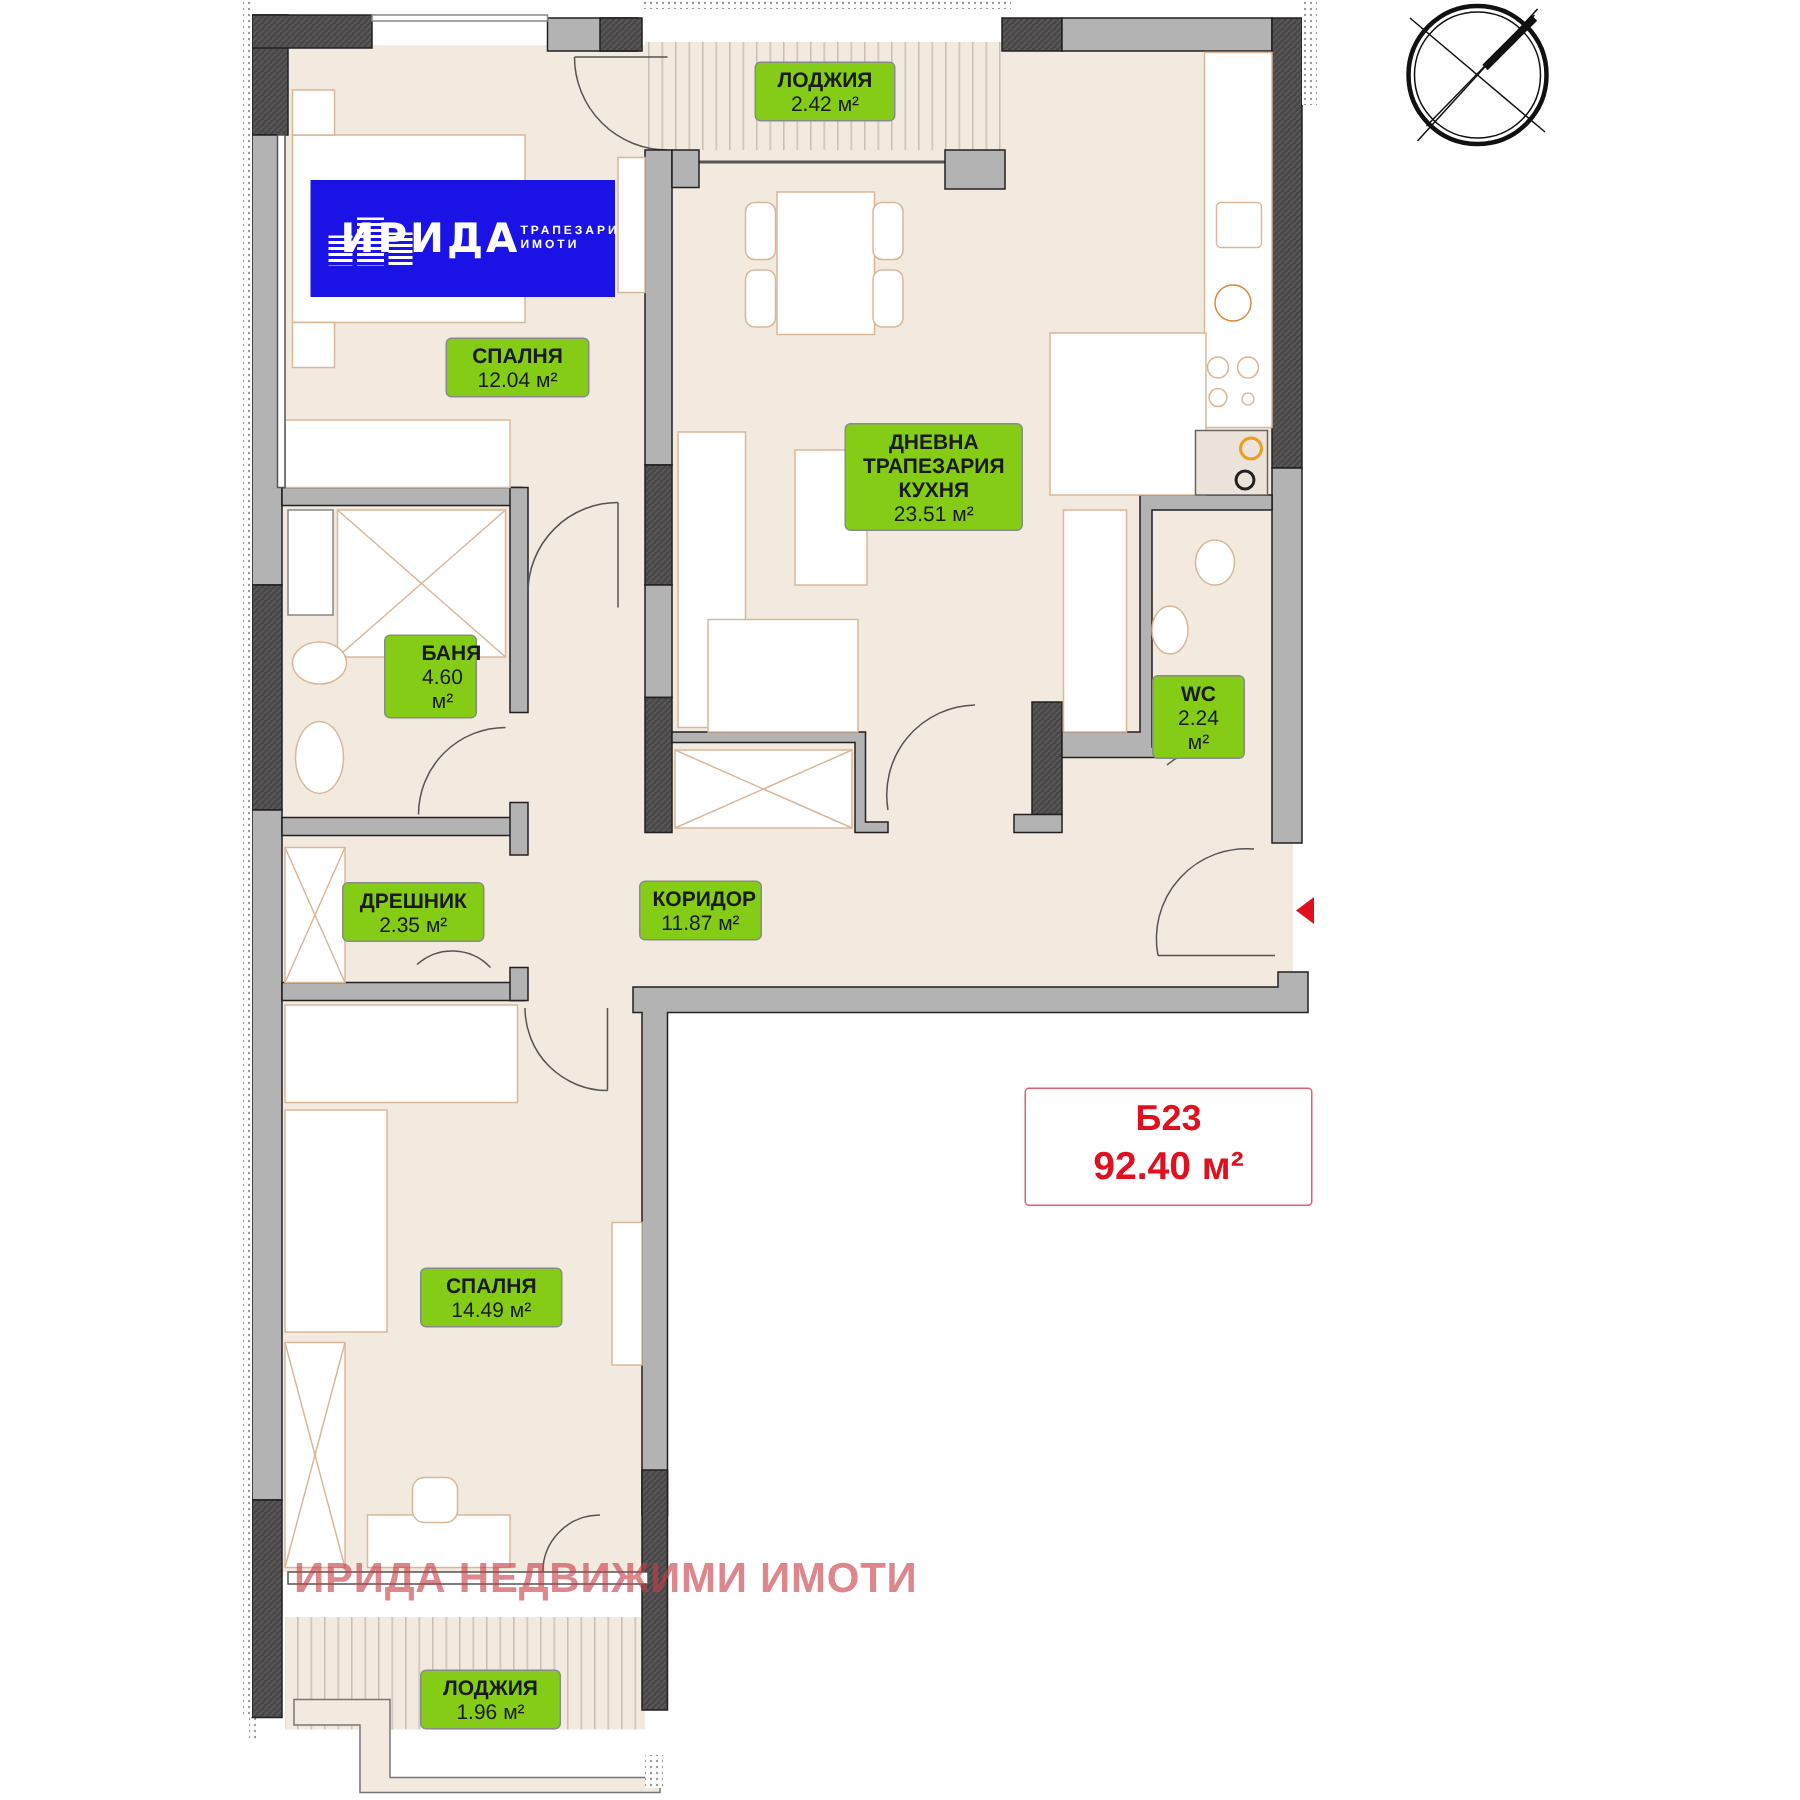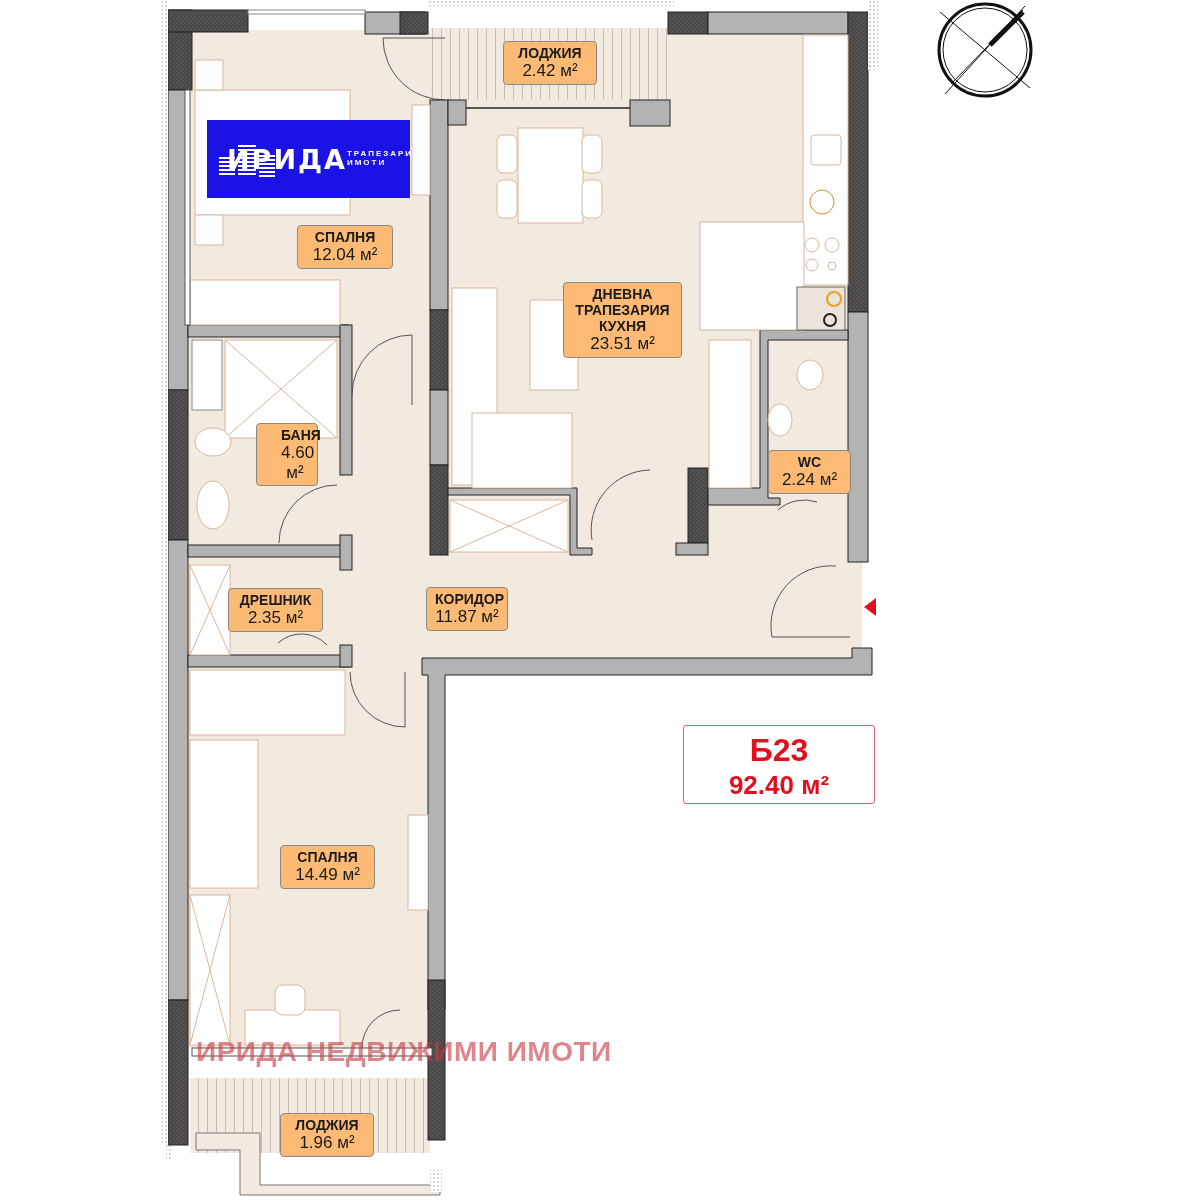--- a/index.html
+++ b/index.html
@@ -1,38 +1,38 @@
 <!DOCTYPE html>
 <html><head>
   <meta charset="utf-8">
   <style>
     html, body { margin: 0; padding: 0; background: #ffffff; }
     body { width: 1200px; height: 1200px; position: relative; overflow: hidden; font-family: "Liberation Sans", sans-serif; }
     #plan { position: absolute; left: 0; top: 0; width: 1200px; height: 1200px; }
     .room-label {
-      position: absolute; background: #fdba74; border: 1px solid #8a8a8a; border-radius: 4px;
+      position: absolute; background: #84cc16; border: 1px solid #8a8a8a; border-radius: 4px;
       text-align: center; color: #1a1a1a; font-family: "Liberation Sans", sans-serif;
       padding: 3px 8px; box-sizing: border-box; line-height: 1.15;
     }
     .room-label .name { font-weight: bold; font-size: 14px; display: block; }
-    .room-label .area { font-size: 17px; display: block; }
+    .room-label .area { font-size: 14px; display: block; }
     .logo {
       position: absolute; left: 207px; top: 120px; width: 203px; height: 78px; background: #1b12e6;
       display: flex; align-items: center; box-sizing: border-box; padding-left: 12px;
     }
     .logo .bldg { width: 58px; height: 36px; position: relative; margin-right: 8px; }
     .logo .bldg span { position: absolute; bottom: 0; background: repeating-linear-gradient(#ffffff 0 2px, transparent 2px 4px); }
     .logo .txt { display: flex; flex-direction: row; color: #fff; }
     .logo .brand { font-size: 27px; font-weight: bold; letter-spacing: 2px; line-height: 1; font-family: "DejaVu Sans", sans-serif; }
     .logo .sub { font-size: 8px; letter-spacing: 2px; margin-top: 3px; font-weight: bold; }
     .unit-box {
       position: absolute; left: 683px; top: 725px; width: 192px; height: 79px; border: 1.5px solid #e06070;
       border-radius: 3px; box-sizing: border-box; text-align: center; color: #e0101e;
     }
-    .unit-box .code { font-size: 32px; font-weight: bold; display: block; margin-top: 8px; line-height: 1; }
+    .unit-box .code { font-size: 24px; font-weight: bold; display: block; margin-top: 8px; line-height: 1; }
     .unit-box .total { font-size: 26px; font-weight: bold; display: block; margin-top: 6px; line-height: 1; }
     .watermark {
       position: absolute; left: 196px; top: 1036px; color: rgba(200, 60, 70, 0.62); font-size: 28px;
       font-weight: bold; letter-spacing: 0.5px; white-space: nowrap;
     }
   </style>
 </head>
 <body>
 
 <svg id="plan" viewBox="0 0 1200 1200" xmlns="http://www.w3.org/2000/svg">
@@ -228,21 +228,21 @@
 <div class="room-label" style="left:563px; top:282px; width:119px;">
   <span class="name">ДНЕВНА</span>
   <span class="name">ТРАПЕЗАРИЯ</span>
   <span class="name">КУХНЯ</span>
   <span class="area">23.51 м²</span>
 </div>
 <div class="room-label" style="left:256px; top:423px; width:62px;padding-left:24px;">
   <span class="name">БАНЯ</span>
   <span class="area">4.60 м²</span>
 </div>
-<div class="room-label" style="left:768px; top:450px; width:83px;">
+<div class="room-label" style="left:768px; top:450px; width:62px;">
   <span class="name">WC</span>
   <span class="area">2.24 м²</span>
 </div>
 <div class="room-label" style="left:228px; top:588px; width:95px;">
   <span class="name">ДРЕШНИК</span>
   <span class="area">2.35 м²</span>
 </div>
 <div class="room-label" style="left:426px; top:587px; width:82px;">
   <span class="name">КОРИДОР</span>
   <span class="area">11.87 м²</span>

